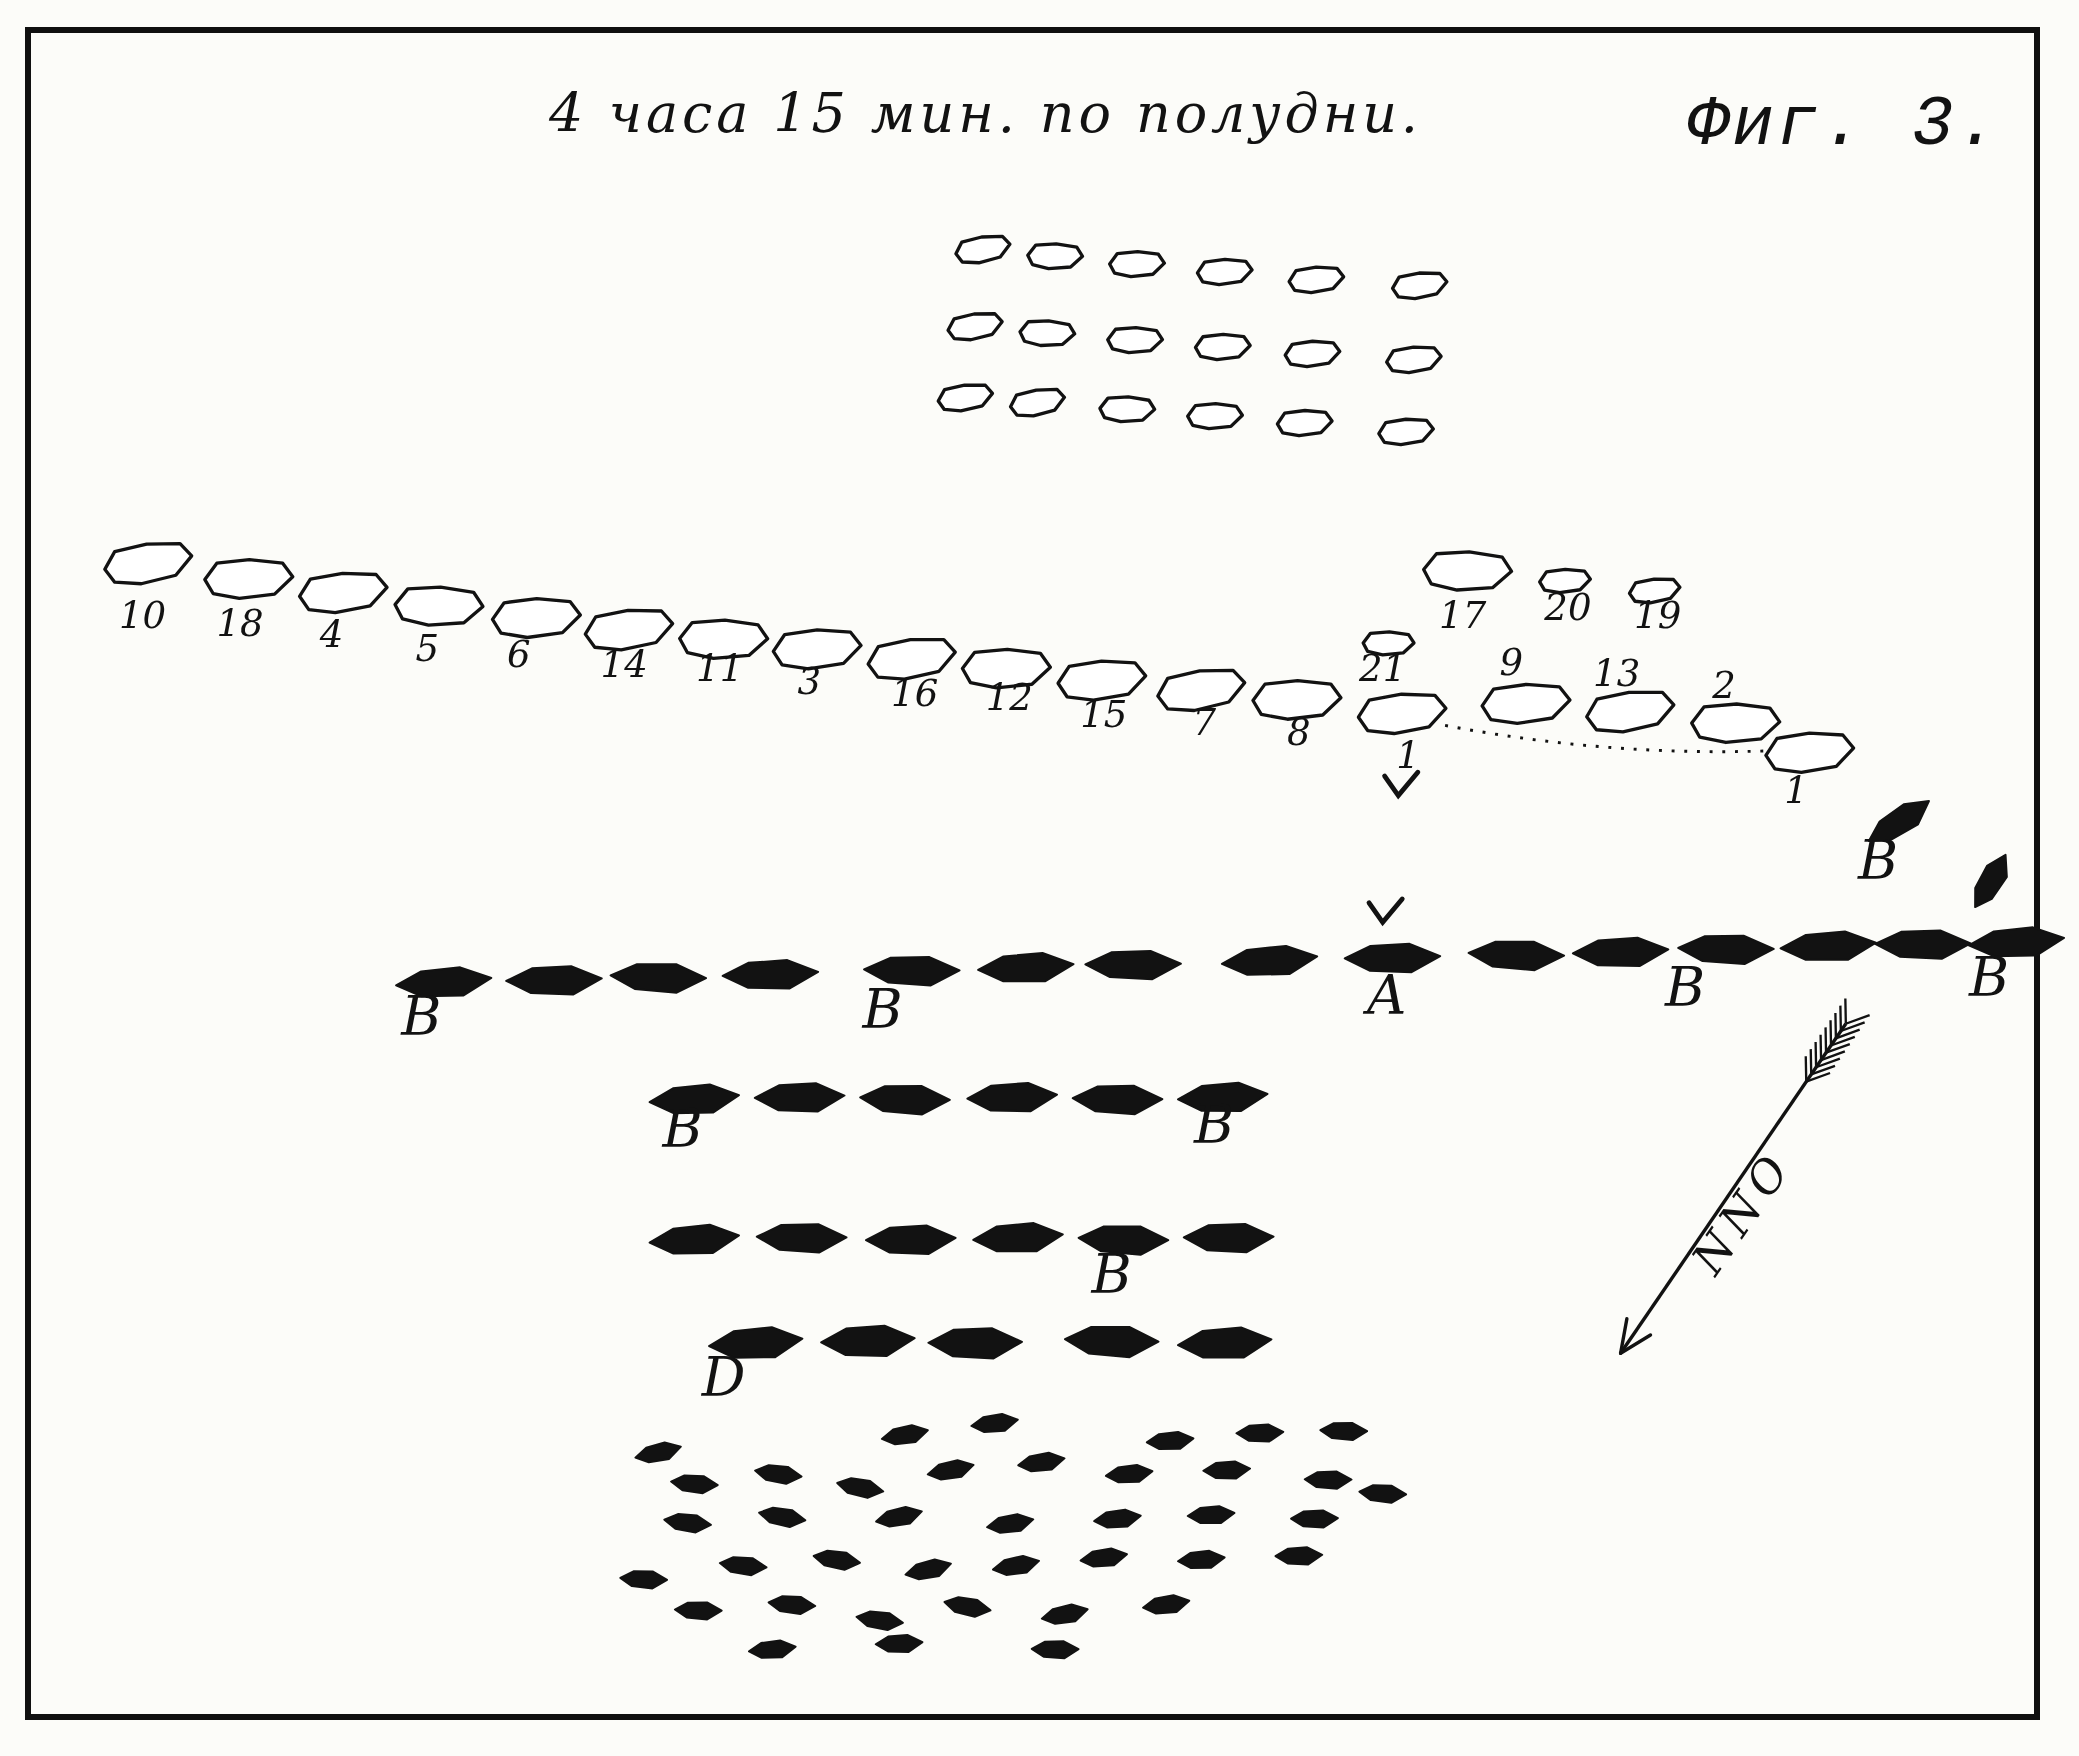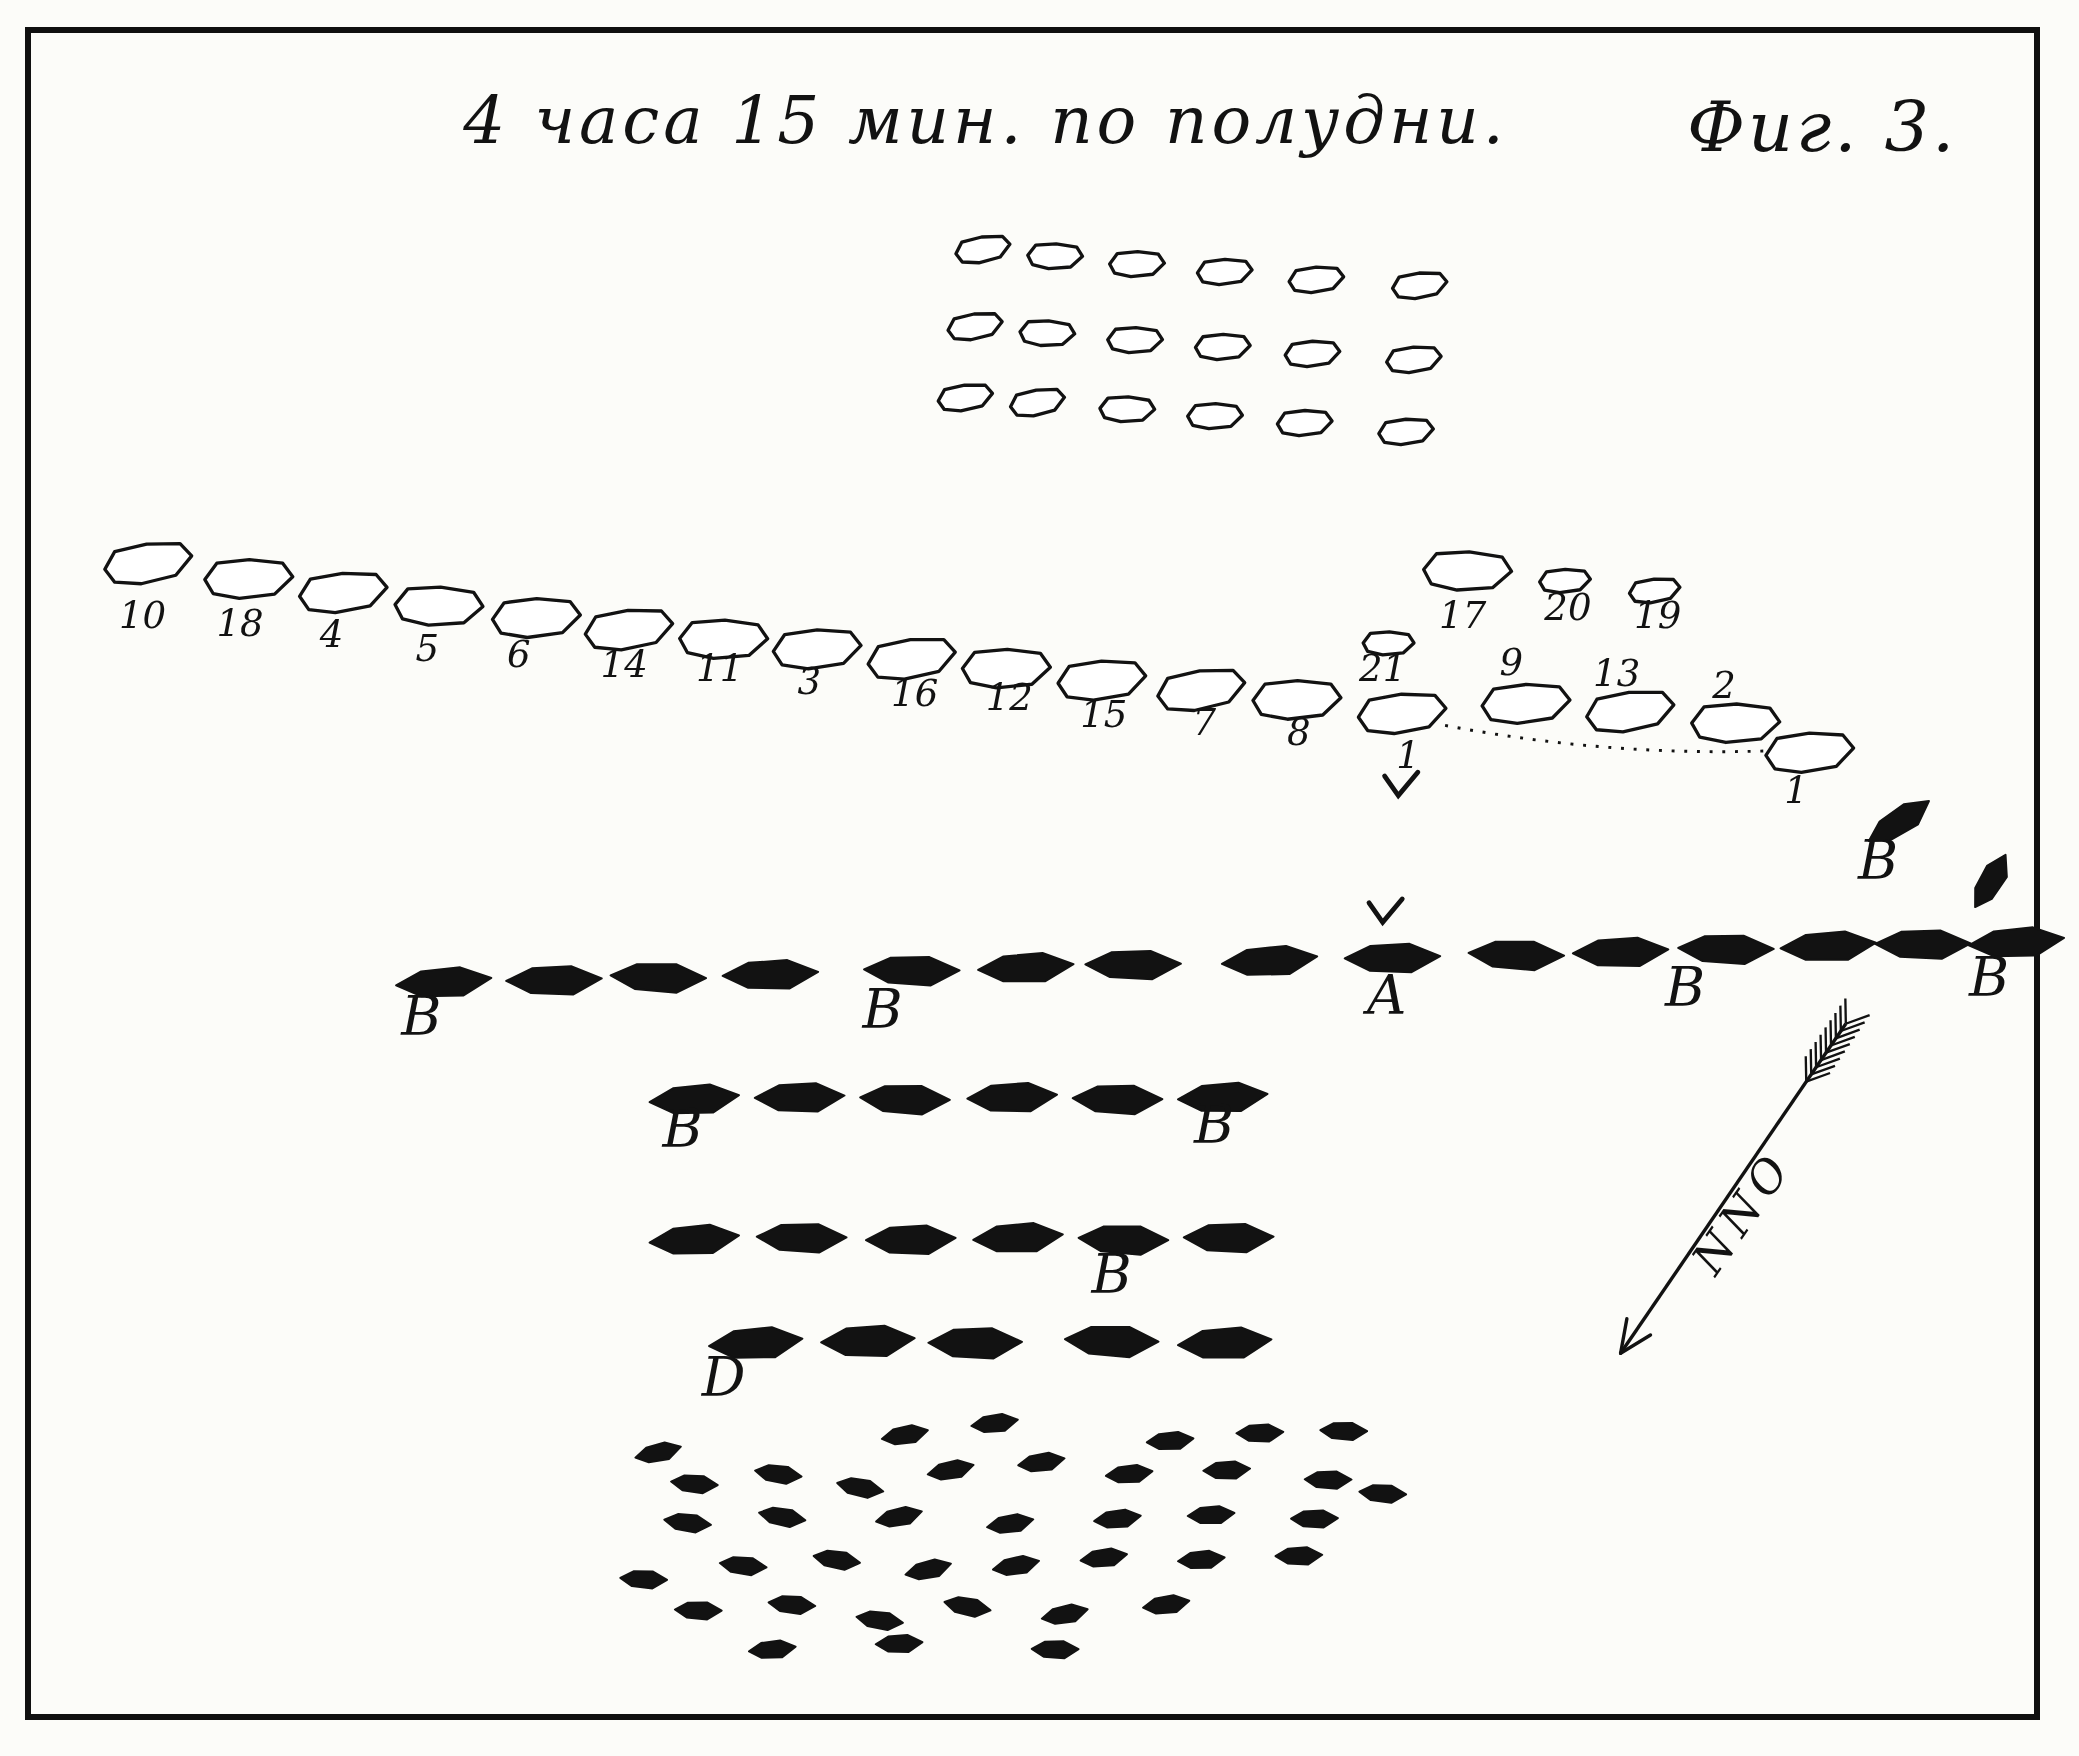--- a/index.html
+++ b/index.html
@@ -1,22 +1,22 @@
 <!DOCTYPE html>
 <html><head>
 <meta charset="utf-8">
 <style>
   html,body{margin:0;padding:0;background:#ddd;}
   .page{position:relative;width:2079px;height:1756px;background:#fcfcf9;overflow:hidden;
         font-family:"DejaVu Serif",serif;color:#121212;}
   .frame{position:absolute;left:25px;top:27px;width:2015px;height:1693px;
          border:6.8px solid #101010;box-sizing:border-box;pointer-events:none;}
   .title{position:absolute;left:410px;top:82px;width:1151px;text-align:center;
-         font-size:66px;font-style:italic;letter-spacing:3.9px;white-space:nowrap;}
-  .figlabel{position:absolute;left:1687px;top:86px;font-size:70px;font-style:italic;letter-spacing:2.9px;}
+         font-size:54px;font-style:italic;letter-spacing:3.9px;white-space:nowrap;}
+  .figlabel{position:absolute;left:1687px;top:86px;font-size:70px;font-style:italic;letter-spacing:2.9px;font-family:Liberation Mono, monospace;}
   svg.diagram{position:absolute;left:0;top:0;}
   svg.diagram text{font-family:"DejaVu Serif",serif;font-style:italic;fill:#121212;}
 </style>
 </head>
 <body>
 
 <div class="page">
   <div class="frame"></div>
   <div class="title">4 часа 15 мин. по полудни.</div>
   <div class="figlabel">Фиг. 3.</div>

